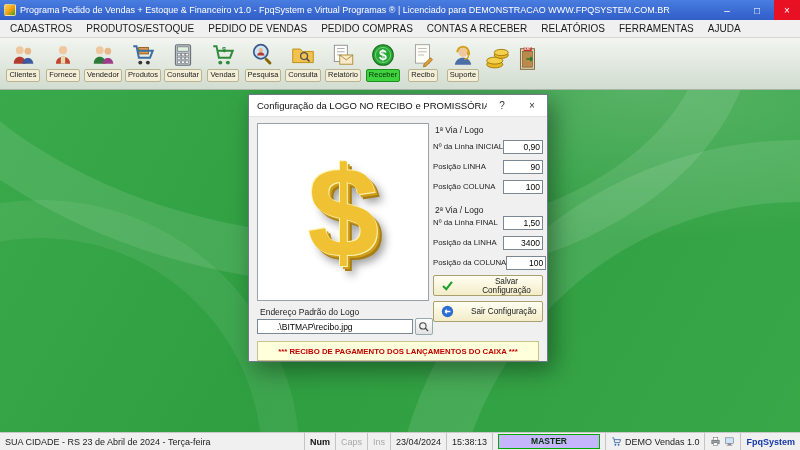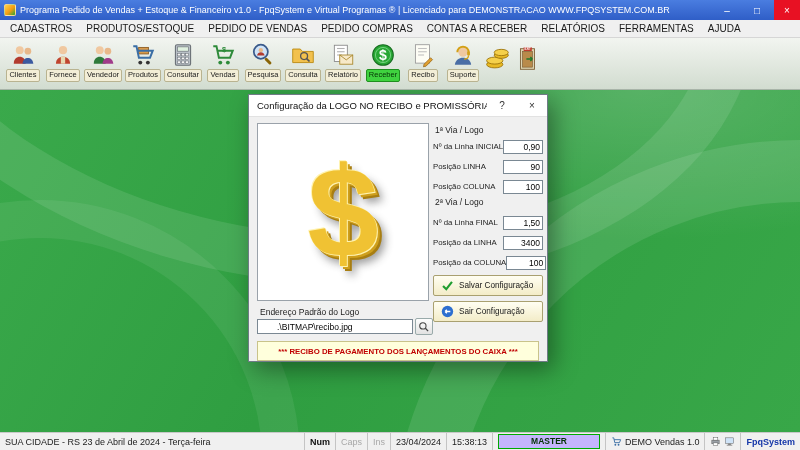--- a/index.html
+++ b/index.html
@@ -46,21 +46,21 @@
 
   .logo-box{position:absolute;left:8px;top:6px;width:172px;height:178px;background:#fff;border:1px solid #9aa2aa;display:flex;align-items:center;justify-content:center;overflow:hidden}
   .dollar{font-size:128px;font-weight:bold;line-height:1;color:#f0c233;
     text-shadow:1px 1px 0 #fff3b0,-1px -1px 0 #fff3b0,3px 3px 0 #cf9f1c,5px 5px 0 #a87e12,8px 9px 9px rgba(40,40,40,.45)}
 
   .grp-header{position:absolute;left:186px;font-size:8.5px;color:#222}
   .frow{position:absolute;left:184px;width:110px;display:flex;align-items:center;justify-content:space-between;height:15px}
   .frow .flabel{font-size:7.8px;color:#222;white-space:nowrap}
   .num-input{width:40px;height:14px;border:1px solid #7a8893;background:#fff;font-size:8.5px;text-align:right;padding:0 2px;font-family:"Liberation Sans",sans-serif}
 
-  .dlg-big-btn{position:absolute;left:184px;width:110px;height:21px;display:flex;align-items:center;gap:5px;padding:0 0 0 7px;
+  .dlg-big-btn{position:absolute;left:184px;width:110px;height:21px;display:flex;align-items:center;gap:17px;padding:0 0 0 7px;
     background:linear-gradient(#fffef2,#f3ecc8);border:1px solid #a9a070;border-radius:2px;font-size:8.2px;color:#1a1a1a;cursor:default;font-family:"Liberation Sans",sans-serif}
   .dlg-big-btn svg{width:13px;height:13px;flex:0 0 auto}
 
   .path-label{position:absolute;left:11px;top:190px;font-size:8.5px;color:#222}
   .path-input{position:absolute;left:8px;top:202px;width:156px;height:15px;border:1px solid #7a8893;background:#fff;font-size:8.5px;padding:0 19px;font-family:"Liberation Sans",sans-serif}
   .lookup-btn{position:absolute;left:166px;top:201px;width:18px;height:17px;background:linear-gradient(#fdfdfd,#e2e2e2);border:1px solid #9aa;display:flex;align-items:center;justify-content:center;border-radius:2px}
   .lookup-btn svg{width:12px;height:12px}
 
   .footer-strip{position:absolute;left:8px;right:8px;top:224px;height:20px;background:#ffffdc;border:1px solid #c9c38a;display:flex;align-items:center;justify-content:center;font-size:7.8px;font-weight:bold;color:#c00000;white-space:nowrap}
 
@@ -276,21 +276,21 @@
         </div>
         <div class="frow" style="top:42px">
           <span class="flabel">Posição LINHA</span>
           <input class="num-input" value="90" style="">
         </div>
         <div class="frow" style="top:62px">
           <span class="flabel">Posição COLUNA</span>
           <input class="num-input" value="100" style="">
         </div>
 
-        <div class="grp-header" style="top:80px">2ª Via / Logo</div>
+        <div class="grp-header" style="top:88px">2ª Via / Logo</div>
 
         <div class="frow" style="top:98px">
           <span class="flabel">Nº da Linha FINAL</span>
           <input class="num-input" value="1,50" style="">
         </div>
         <div class="frow" style="top:118px">
           <span class="flabel">Posição da LINHA</span>
           <input class="num-input" value="3400" style="">
         </div>
         <div class="frow" style="top:138px">

